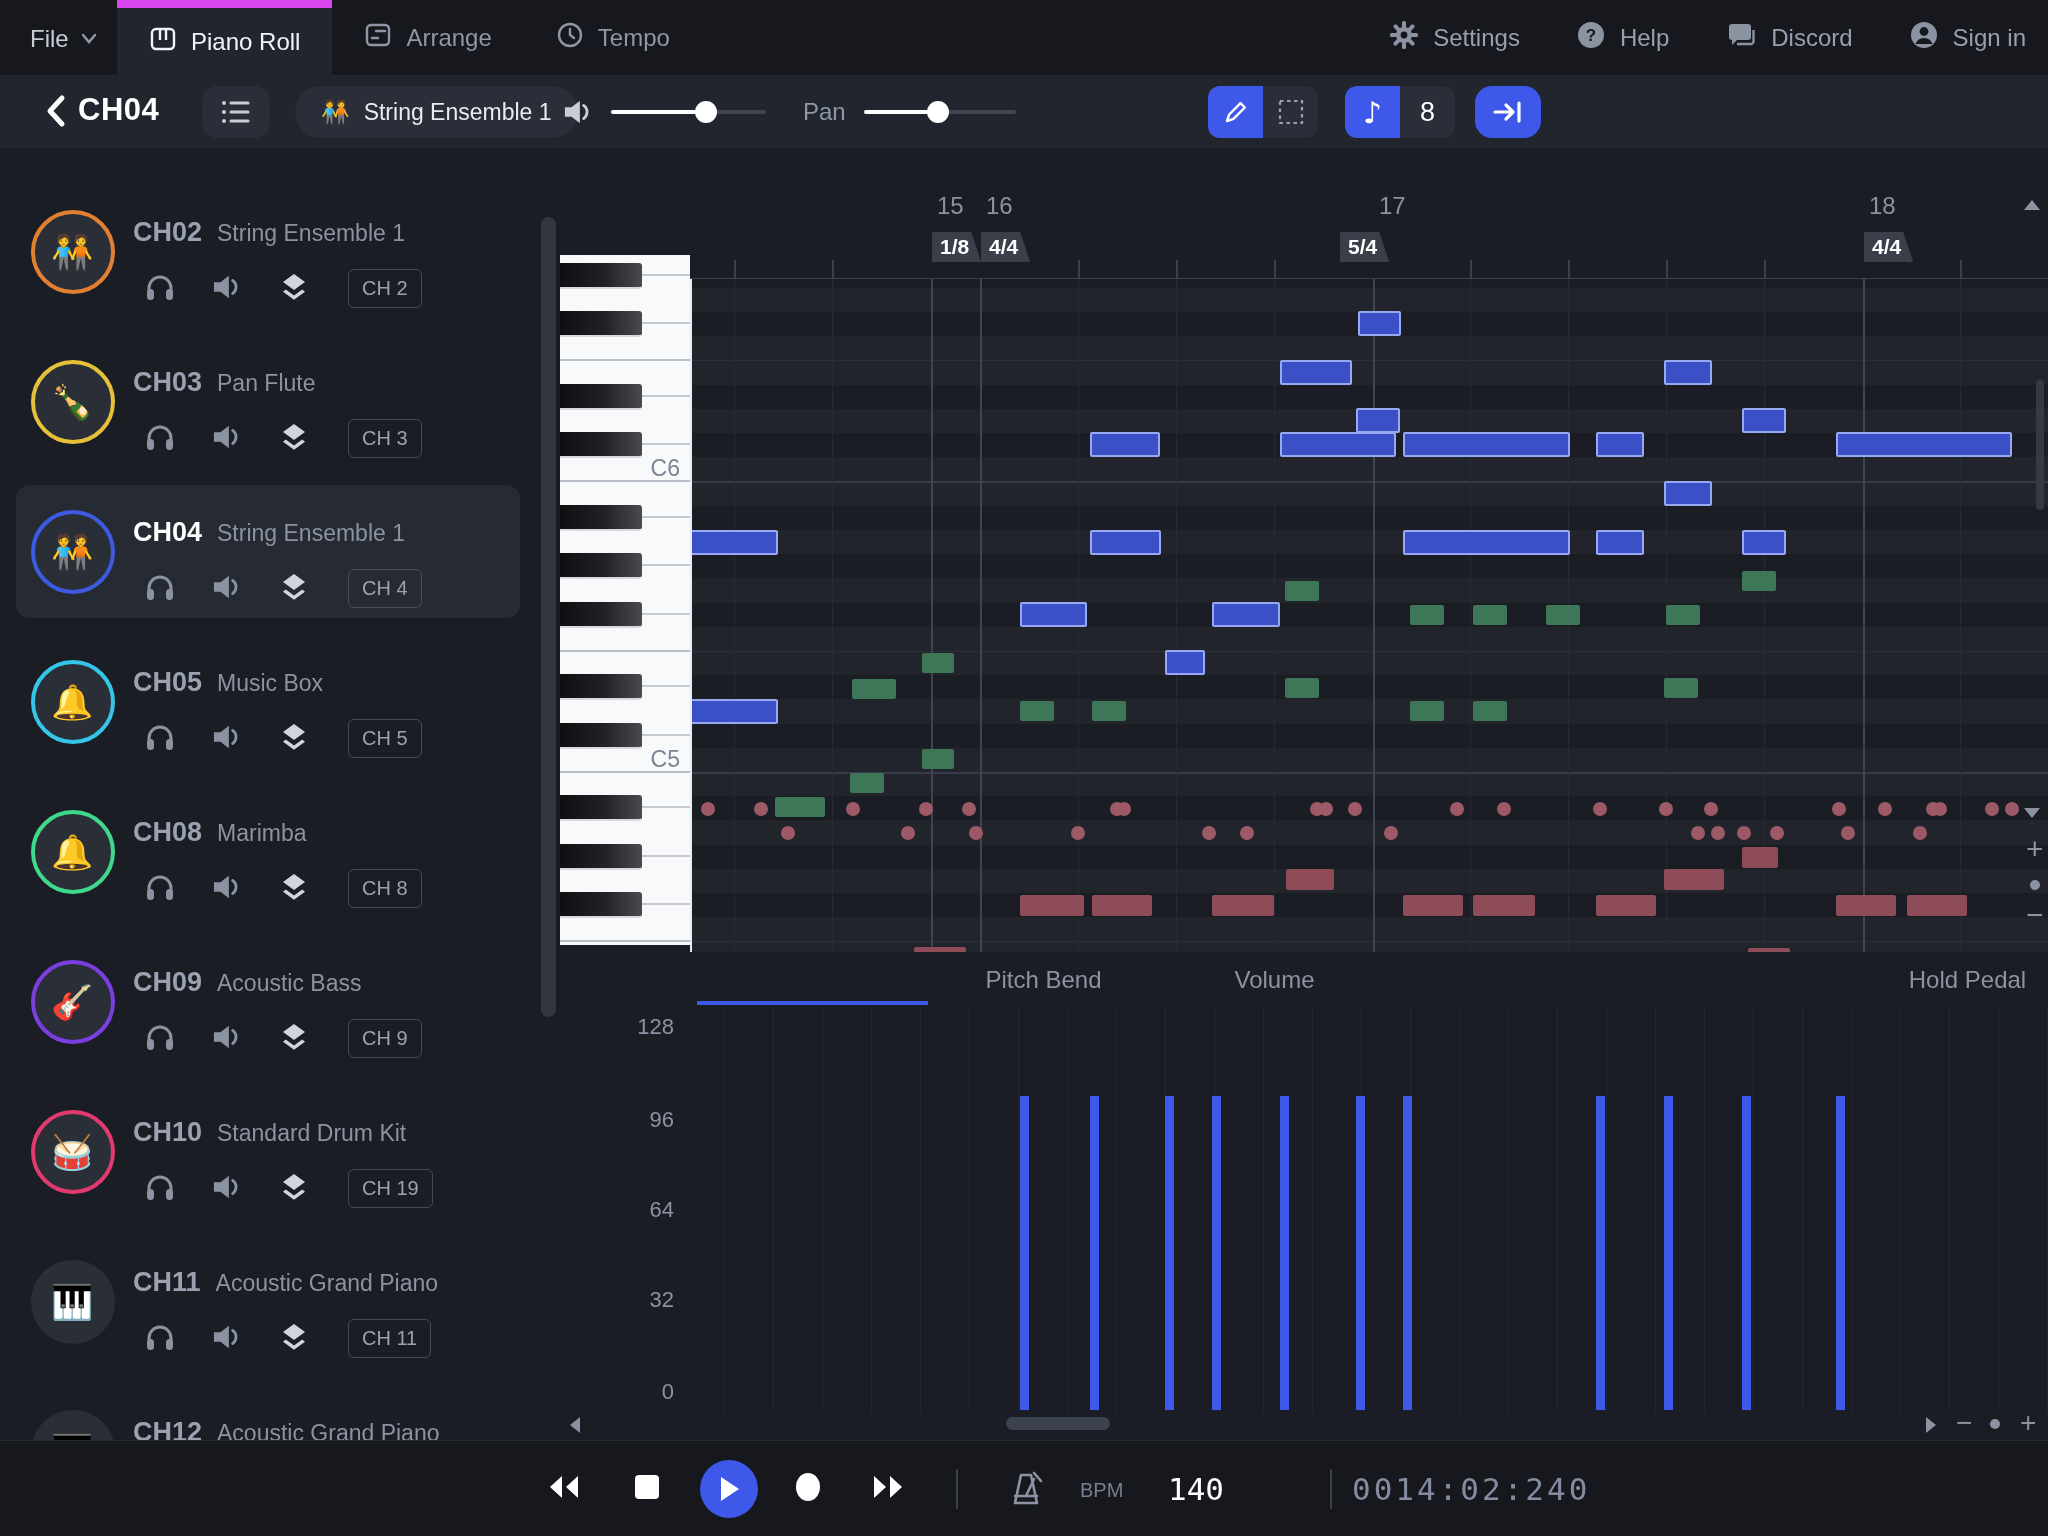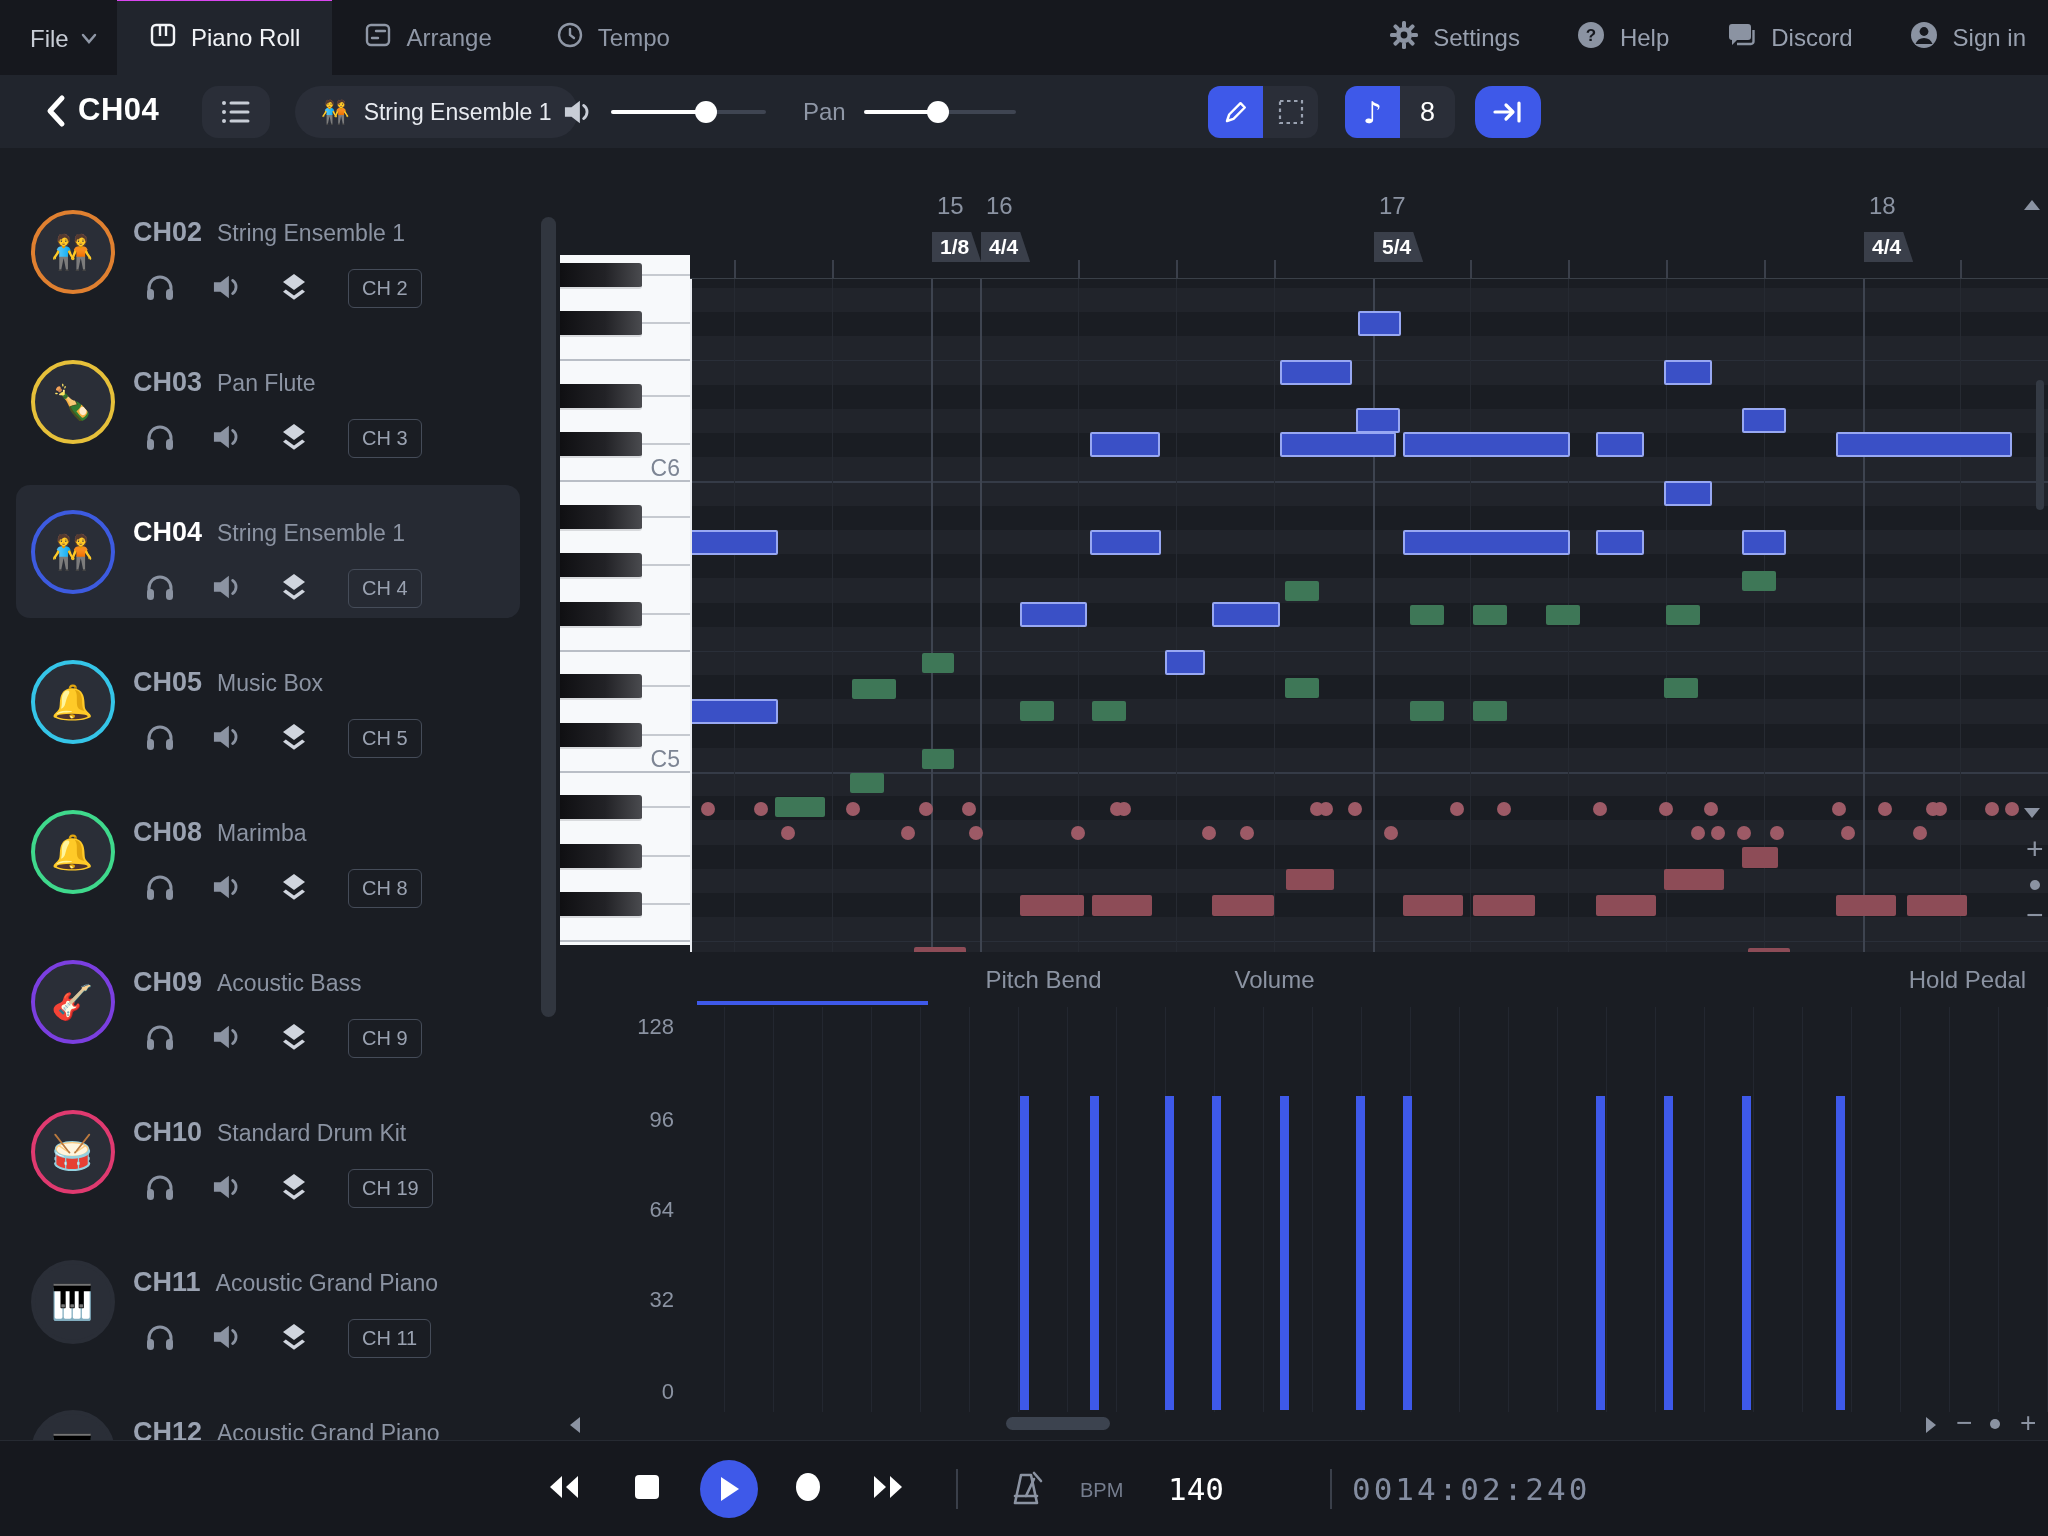--- a/index.html
+++ b/index.html
@@ -5,21 +5,21 @@
   html,body{margin:0;padding:0;background:#0e1014;}
   #app{position:relative;width:2048px;height:1536px;background:#1a1d23;overflow:hidden;
        font-family:"Liberation Sans",sans-serif;color:#e8ebf0;-webkit-font-smoothing:antialiased;}
   .abs{position:absolute;}
   
   #topbar{position:absolute;left:0;top:0;width:2048px;height:75px;background:#16181e;}
   #file-menu{position:absolute;left:30px;top:0;height:78px;display:flex;align-items:center;gap:10px;
              color:#c8cdd6;font-size:24px;cursor:pointer;}
   #main-tabs{position:absolute;left:117px;top:0;height:75px;display:flex;}
   .tab{height:75px;display:flex;align-items:center;gap:14px;padding:0 32px;font-size:24px;color:#8f97a6;box-sizing:border-box;}
-  .tab.active{background:#21252d;color:#f2f4f7;border-top:1px solid #d946ef;}
+  .tab.active{background:#21252d;color:#f2f4f7;border-top:8px solid #d946ef;}
   #topbar-right{position:absolute;right:22px;top:0;height:75px;display:flex;align-items:center;gap:56px;}
   .tb-item{display:flex;align-items:center;gap:14px;color:#98a0af;font-size:24px;}
   
   #toolbar{position:absolute;left:0;top:75px;width:2048px;height:73px;background:#21252d;}
   #back-btn{position:absolute;left:36px;top:14px;width:40px;height:44px;display:flex;align-items:center;justify-content:center;}
   #track-title{position:absolute;left:78px;top:17px;font-size:31px;font-weight:bold;color:#fff;letter-spacing:.5px;}
   #list-btn{position:absolute;left:202px;top:11px;width:68px;height:52px;background:#2a2e38;border-radius:16px;
             display:flex;align-items:center;justify-content:center;}
   #instrument-chip{position:absolute;left:295px;top:11px;height:52px;background:#2a2e38;border-radius:26px;
             display:flex;align-items:center;gap:14px;padding:0 26px;font-size:23px;color:#e8ebf0;}
@@ -480,21 +480,21 @@
       </div>
     </aside>
   <div id="tl-scrollbar"></div>
 
   <div id="ruler" class="abs" style="left:560px;top:148px;width:1488px;height:130px;">
       <div class="measure-num" style="left: 377px;">15</div>
       <div class="sigbadge" style="left: 372px;">1/8</div>
       <div class="measure-num" style="left: 426px;">16</div>
       <div class="sigbadge" style="left: 421px;">4/4</div>
       <div class="measure-num" style="left: 819px;">17</div>
-      <div class="sigbadge" style="left: 814px; text-align: right;">5/4</div>
+      <div class="sigbadge" style="left: 780px; text-align: right;">5/4</div>
       <div class="measure-num" style="left: 1309px;">18</div>
       <div class="sigbadge" style="left: 1304px;">4/4</div>
       <div class="tick" style="left: 76px;"></div>
       <div class="tick" style="left: 174px;"></div>
       <div class="tick" style="left: 272px;"></div>
       <div class="tick" style="left: 518px;"></div>
       <div class="tick" style="left: 616px;"></div>
       <div class="tick" style="left: 714px;"></div>
       <div class="tick" style="left: 910px;"></div>
       <div class="tick" style="left: 1008px;"></div>

